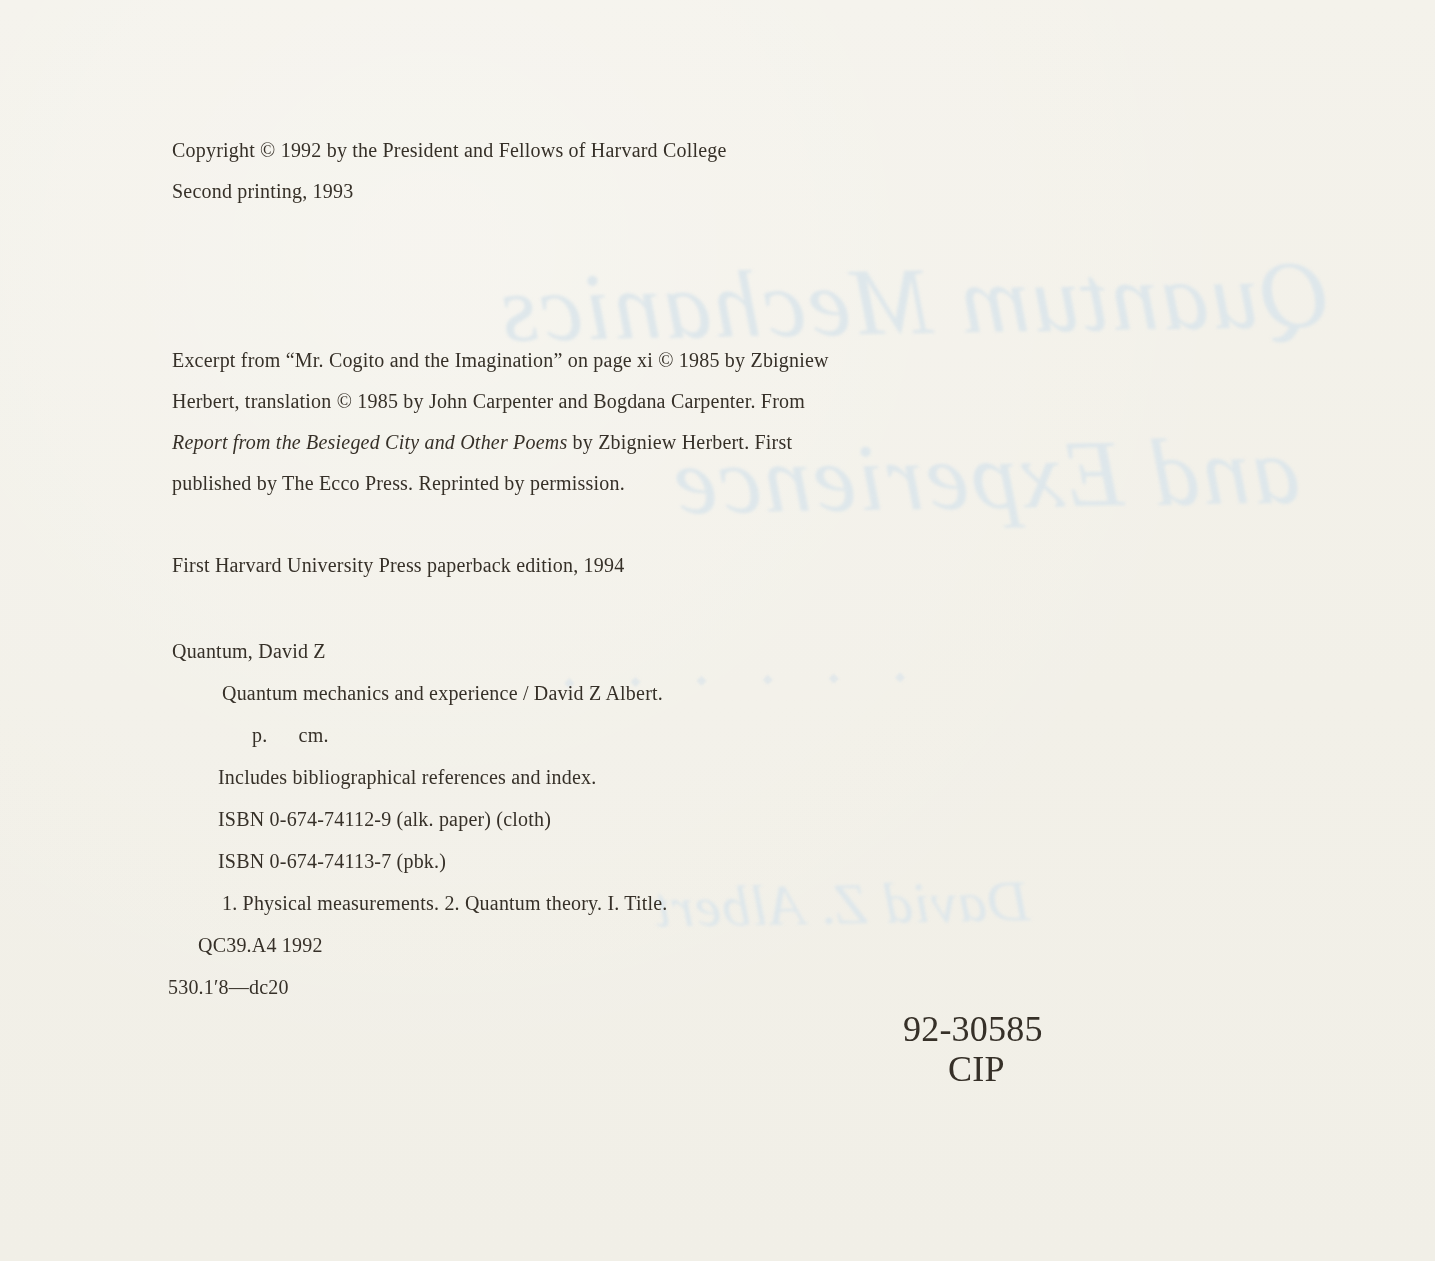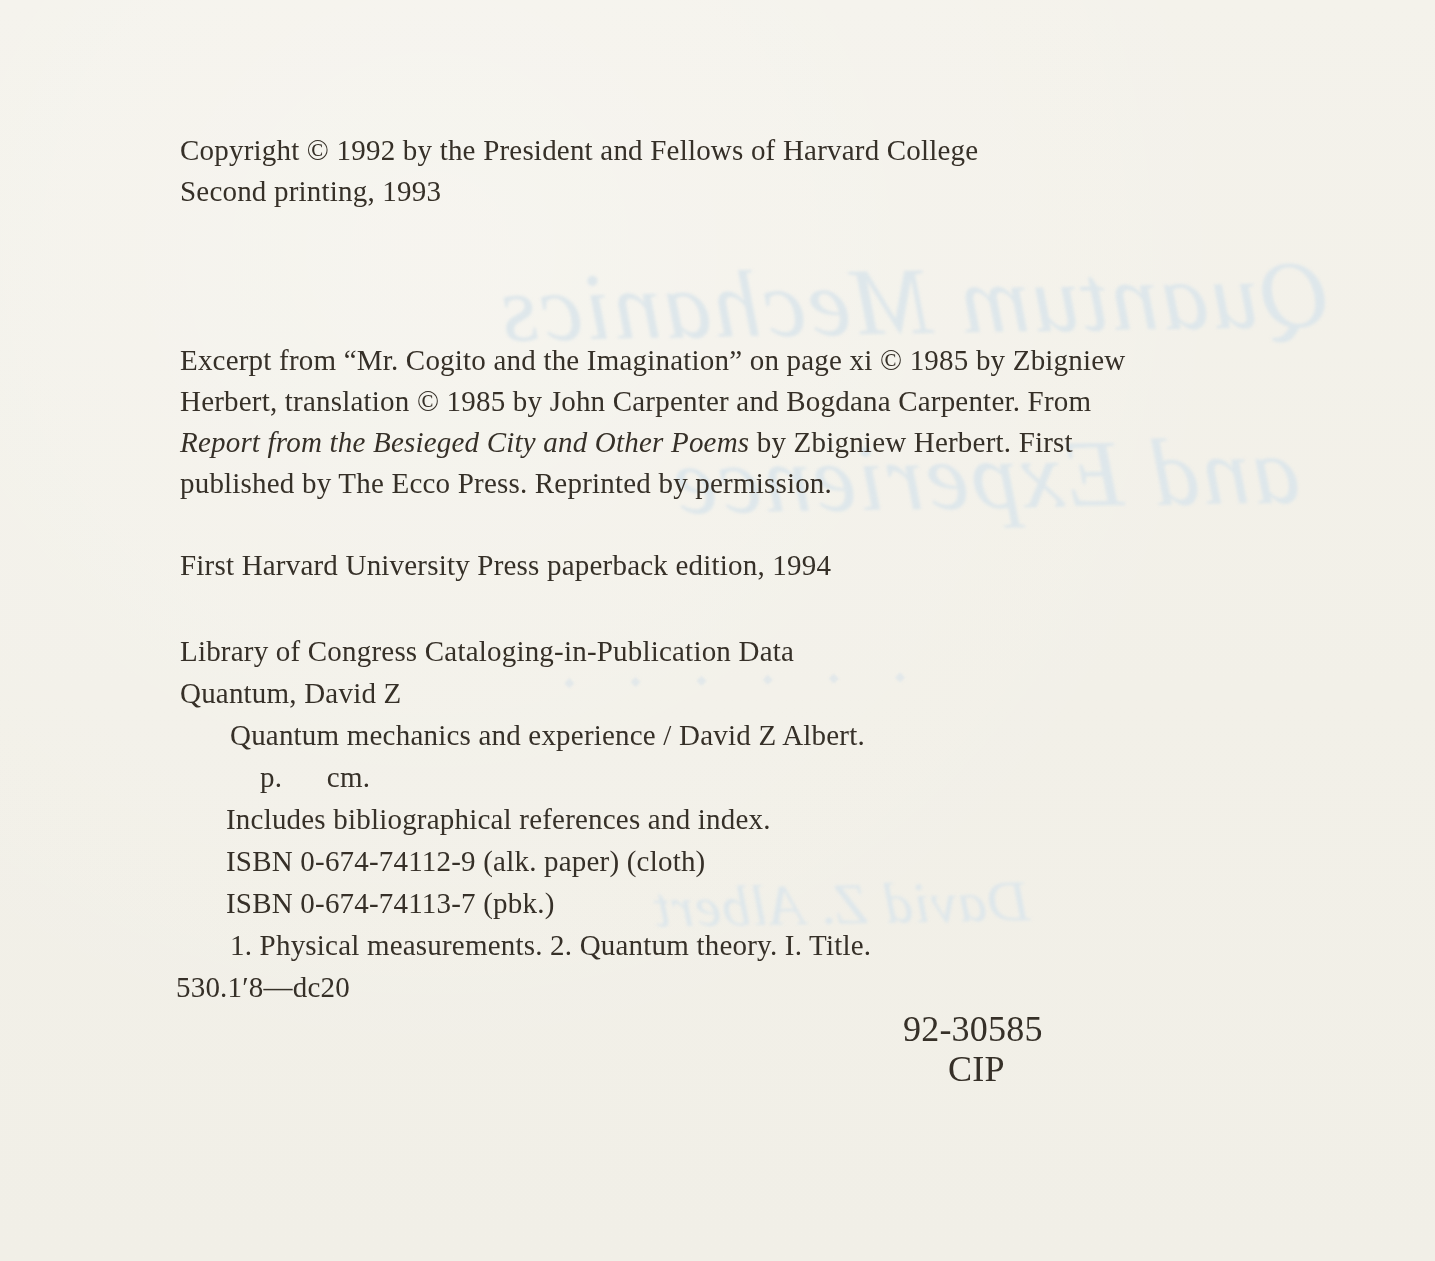--- a/index.html
+++ b/index.html
@@ -16,23 +16,23 @@
     position: absolute;
     inset: 0;
     background:
       radial-gradient(ellipse at 30% 20%, rgba(255,255,255,0.25), rgba(255,255,255,0) 60%),
       linear-gradient(180deg, #f4f2eb 0%, #f2f0e8 55%, #f1efe7 100%);
   }
 
   
   .block {
     position: absolute;
-    left: 180px;
+    left: 172px;
     color: #363028;
-    font-size: 29px;
+    font-size: 20px;
     line-height: 41px;
     letter-spacing: 0.2px;
     white-space: nowrap;
   }
   .block.cip { line-height: 42px; }
 
   .ind-1 { padding-left: 50px; }   
   .ind-2 { padding-left: 80px; }   
   .ind-3 { padding-left: 46px; }   
   .ind-4 { padding-left: 26px; }   
@@ -90,27 +90,27 @@
     <div>Herbert, translation © 1985 by John Carpenter and Bogdana Carpenter. From</div>
     <div><em class="title-italic">Report from the Besieged City and Other Poems</em><span> by Zbigniew Herbert. First</span></div>
     <div>published by The Ecco Press. Reprinted by permission.</div>
   </div>
 
   <div class="block" style="top:545px;">
     <div>First Harvard University Press paperback edition, 1994</div>
   </div>
 
   <div class="block cip" style="top:630px;">
-    <div>Library of Congress Cataloging-in-Publication Data</div>
     <div>Quantum, David Z</div>
     <div class="ind-1">Quantum mechanics and experience / David Z Albert.</div>
     <div class="ind-2">p.&nbsp;&nbsp;&nbsp;&nbsp;&nbsp;&nbsp;cm.</div>
     <div class="ind-3">Includes bibliographical references and index.</div>
     <div class="ind-3">ISBN 0-674-74112-9 (alk. paper) (cloth)</div>
     <div class="ind-3">ISBN 0-674-74113-7 (pbk.)</div>
     <div class="ind-1">1. Physical measurements. 2. Quantum theory. I. Title.</div>
+    <div class="ind-4">QC39.A4 1992</div>
     <div class="ind-5">530.1′8—dc20</div>
   </div>
 
   <div class="floating-line" style="left:903px; top:1008px;">92-30585</div>
   <div class="floating-line" style="left:948px; top:1048px;">CIP</div>
 
 </div>
 
 </body></html>

